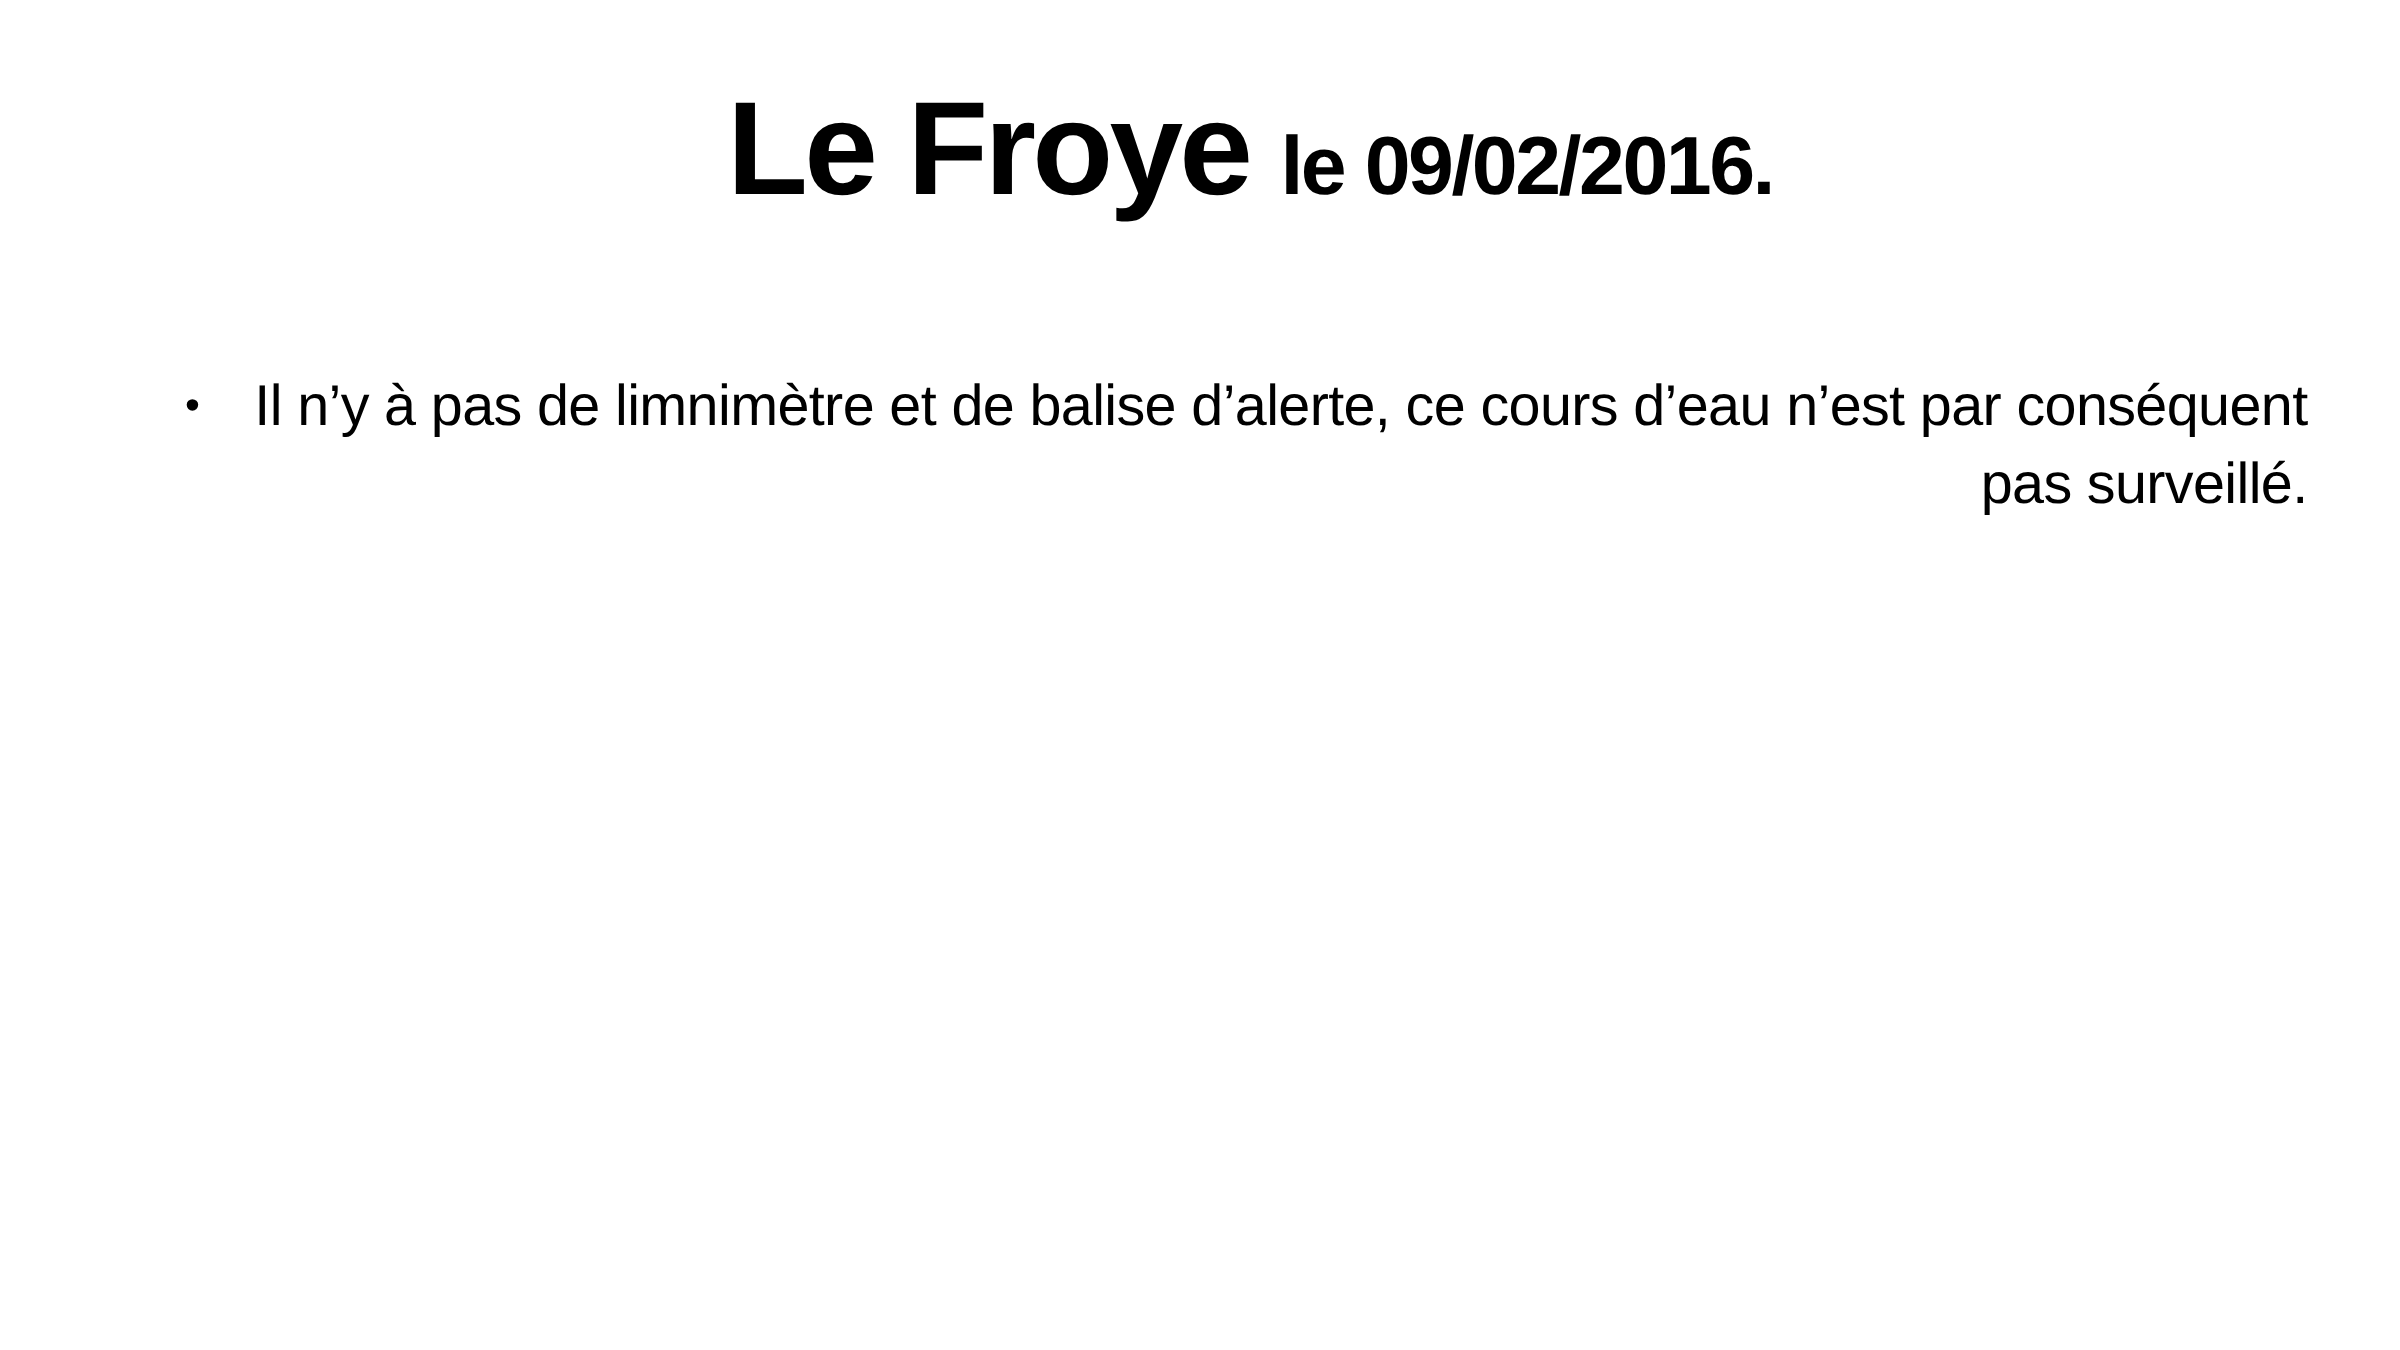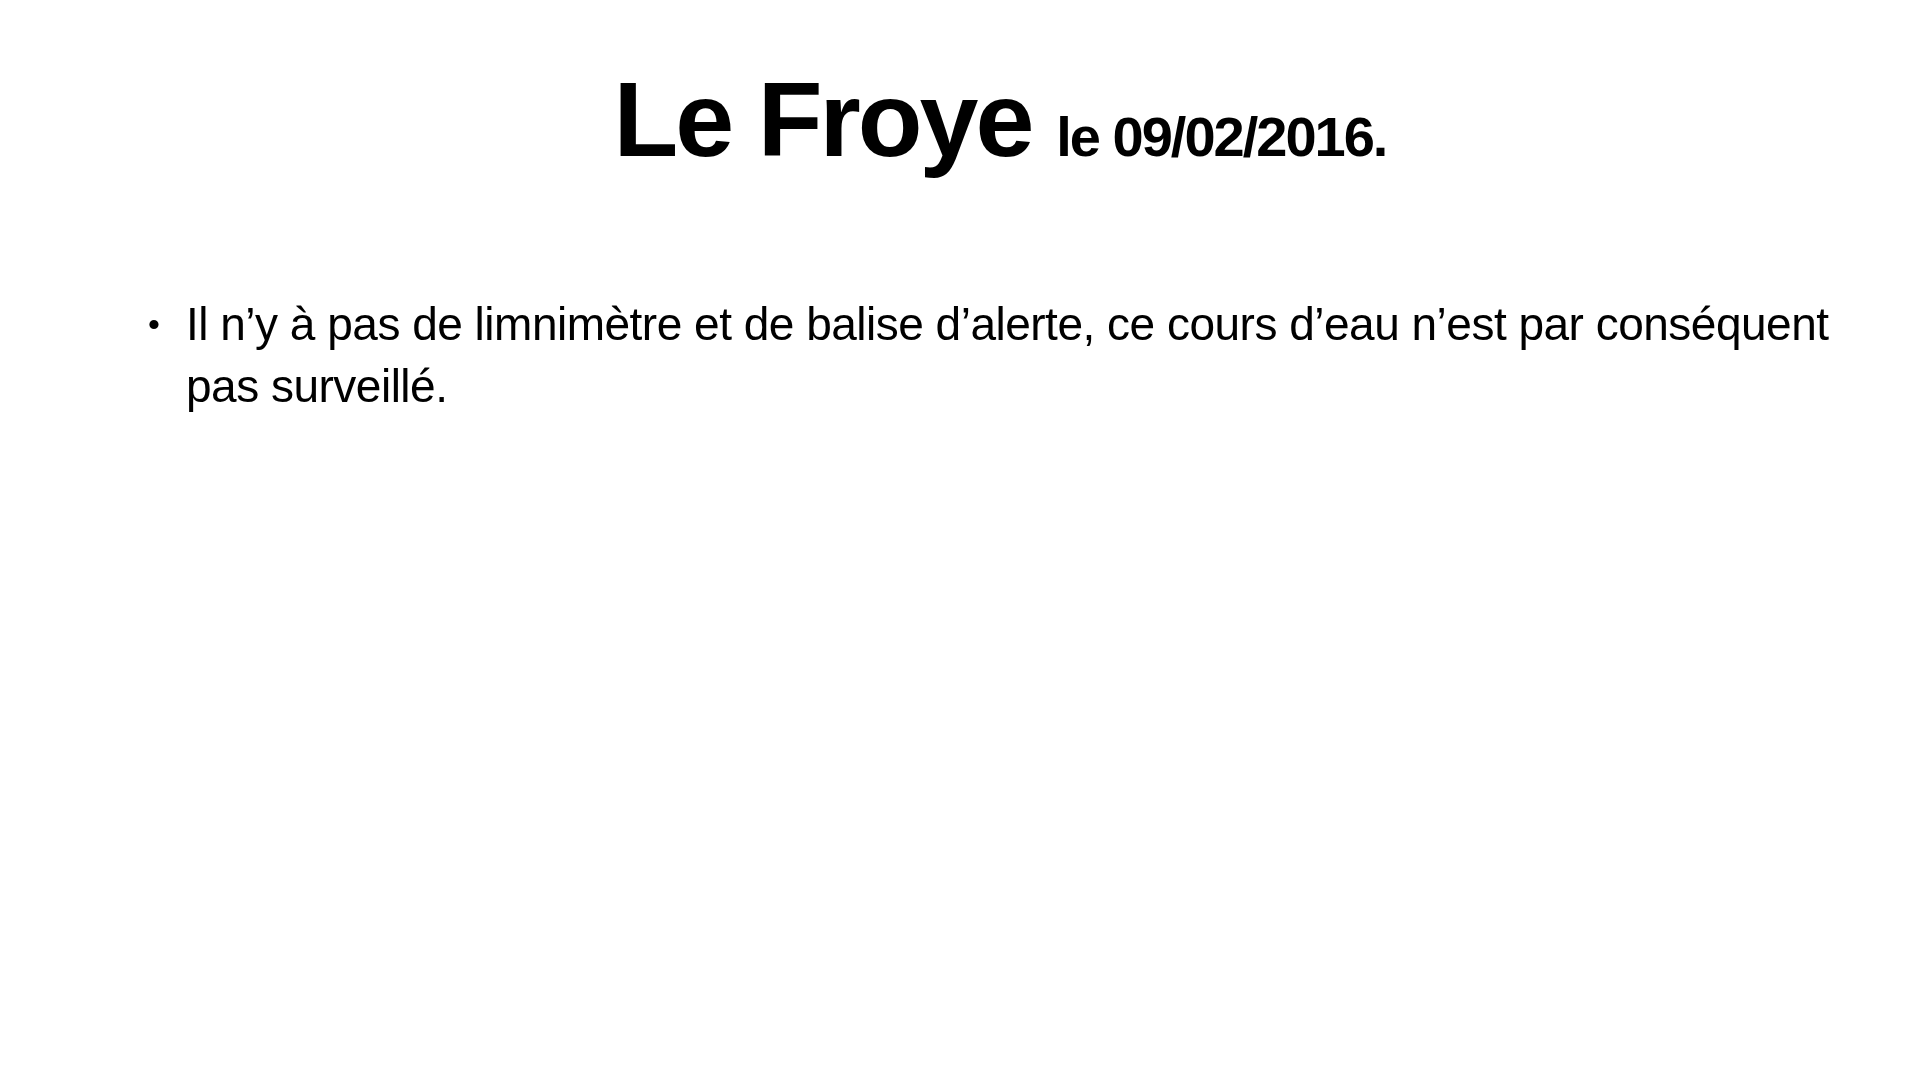--- a/index.html
+++ b/index.html
@@ -32,21 +32,21 @@
     text-align: center;
     white-space: nowrap;
     font-weight: 700;
     line-height: 1.35;
   }
   .title-main {
     font-size: 106px;
     letter-spacing: -3px;
   }
   .title-date {
-    font-size: 56px;
+    font-size: 66px;
     letter-spacing: -2px;
     margin-left: 16px;
   }
   .bullet-list {
     list-style: none;
     margin: 0;
     padding: 0;
     position: absolute;
     top: 294px;
     left: 148px;
@@ -61,20 +61,21 @@
   }
   .bullet-marker {
     flex: 0 0 38px;
     width: 38px;
     font-size: 34px;
     line-height: 1.8;
   }
   .bullet-text {
     flex: 0 1 auto;
     max-width: 1660px;
+    text-align: right;
   }
 </style>
 </head>
 <body>
 
 <div class="slide">
   <h1 class="slide-title">
     <span class="title-main">Le Froye</span>
     <span class="title-date">le 09/02/2016.</span>
   </h1>

